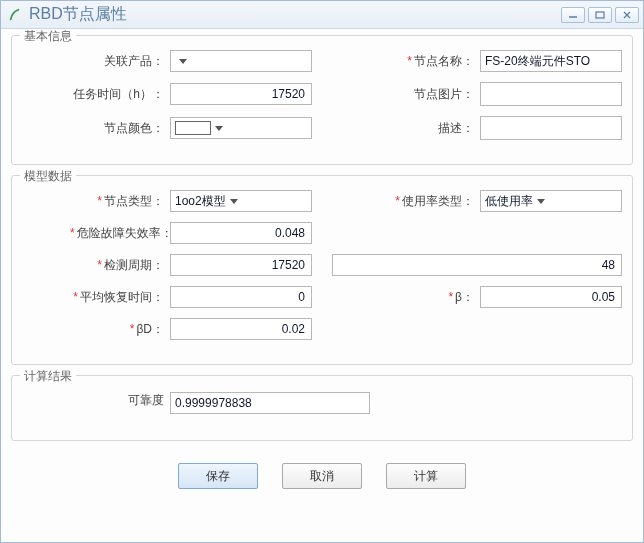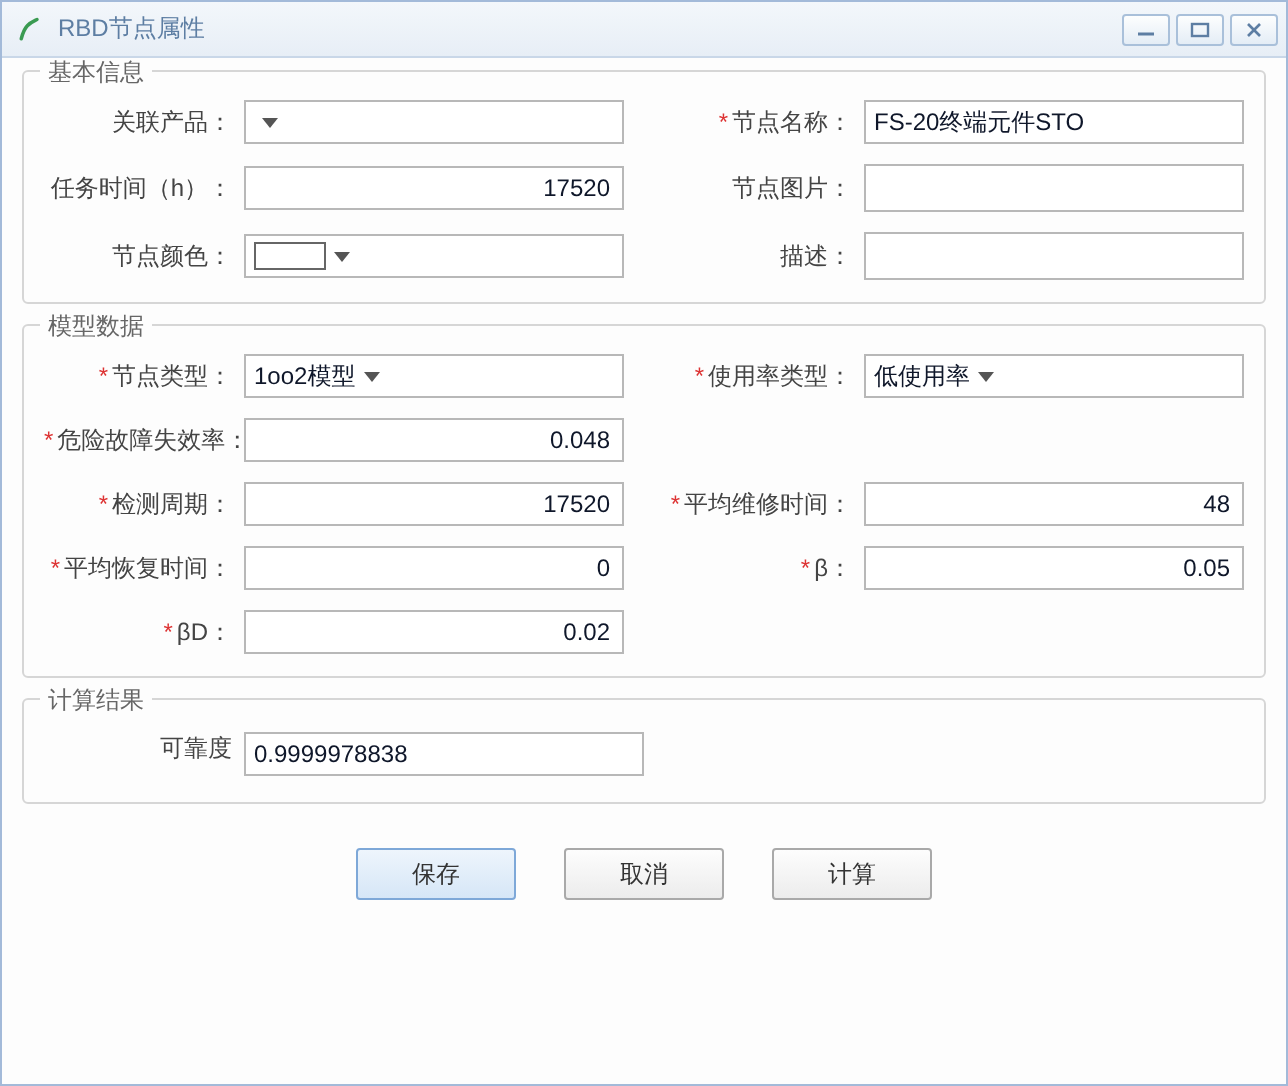--- a/index.html
+++ b/index.html
@@ -18,21 +18,21 @@
   flex-direction: column;
 }
 .titlebar {
   height: 28px;
   background: linear-gradient(#f3f7fb, #e7eef6);
   border-bottom: 1px solid #c9d7e8;
   display: flex;
   align-items: center;
   padding: 0 4px 0 6px;
   color: #5d7ea3;
-  font-size: 12px;
+  font-size: 16px;
 }
 .titlebar .logo {
   width: 16px; height: 16px; margin-right: 6px;
   display: inline-flex; align-items: center; justify-content: center;
 }
 .titlebar .logo svg { width: 14px; height: 14px; }
 .titlebar .title { flex: 1; }
 .titlebar .winbtns { display: flex; gap: 3px; }
 .winbtn {
   width: 24px; height: 16px;
@@ -47,21 +47,21 @@
 }
 .content {
   flex: 1;
   padding: 6px 10px 10px 10px;
   overflow: hidden;
 }
 .groupbox {
   border: 1px solid #d6d6d6;
   border-radius: 3px;
   margin-bottom: 10px;
-  padding: 14px 10px 11px 10px;
+  padding: 14px 10px 24px 10px;
   position: relative;
 }
 .groupbox .legend {
   position: absolute;
   top: -8px;
   left: 8px;
   background: #fdfdfd;
   padding: 0 4px;
   color: #666;
 }
@@ -74,20 +74,21 @@
 .field {
   display: flex;
   align-items: center;
 }
 .label {
   width: 100px;
   text-align: right;
   padding-right: 6px;
   color: #444;
   white-space: nowrap;
+  margin-left: 48px;
 }
 .req { color: #d33; margin-right: 2px; }
 .control { flex: 1; }
 input[type="text"], .select, .colorbox {
   width: 100%;
   height: 22px;
   border: 1px solid #b8b8b8;
   background: #fff;
   padding: 0 4px;
   font-size: 12px;
@@ -259,21 +260,20 @@
           </div>
         </div>
         <div class="field"></div>
         <div class="field">
           <div class="label"><span class="req">*</span><span>检测周期：</span></div>
           <div class="control">
             <input type="text" class="num" value="17520" style="">
           </div>
         </div>
         <div class="field">
-          <div class="label"><span class="req">*</span><span>平均维修时间：</span></div>
           <div class="control">
             <input type="text" class="num" value="48" style="">
           </div>
         </div>
         <div class="field">
           <div class="label"><span class="req">*</span><span>平均恢复时间：</span></div>
           <div class="control">
             <input type="text" class="num" value="0" style="">
           </div>
         </div>

